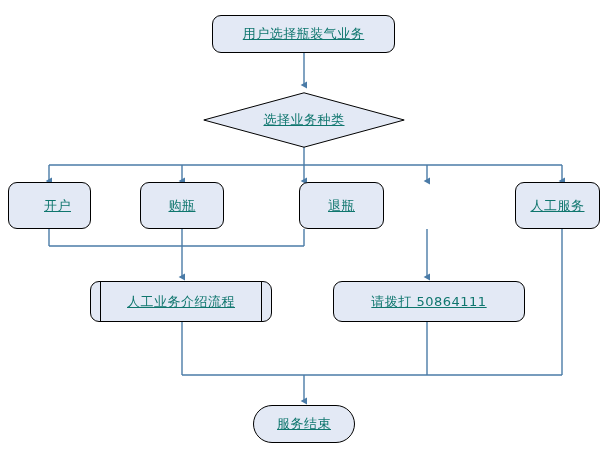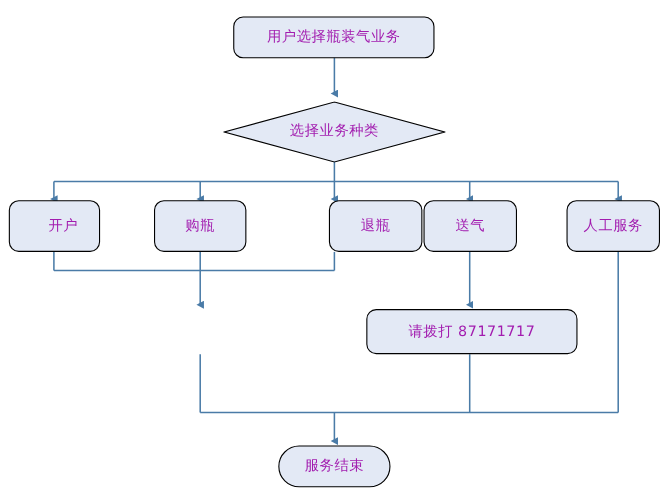--- a/index.html
+++ b/index.html
@@ -25,25 +25,26 @@
     width: 608px;
     height: 456px;
   }
   .node {
     position: absolute;
     box-sizing: border-box;
     display: flex;
     align-items: center;
     justify-content: center;
     text-align: center;
-    color: #a21caf;
+    color: #0f766e;
     font-size: 13px;
     line-height: 1.2;
     letter-spacing: 0.5px;
     z-index: 2;
+    text-decoration: underline;
   }
   
   .shape-process {
     background: #e3e9f5;
     border: 1px solid #000000;
     border-radius: 9px;
   }
   
   .shape-terminator {
     background: #e3e9f5;
@@ -142,30 +143,32 @@
   </div>
 
   <div class="node shape-process" style="left:140px; top:182px; width:84px; height:47px;align-items:center;">
     <span>购瓶</span>
   </div>
 
   <div class="node shape-process" style="left:263px; top:182px; width:85px; height:47px;margin-left:36px;">
     <span>退瓶</span>
   </div>
 
-  <div class="node shape-process" style="left:385px; top:182px; width:85px; height:47px;">
-    <span>送气</span>
-  </div>
 
   <div class="node shape-process" style="left:515px; top:182px; width:85px; height:47px;justify-content:center;">
     <span>人工服务</span>
   </div>
 
+  <div class="node shape-predefined" style="left:90px; top:281px; width:182px; height:41px;">
+    <span class="rail rail-left"></span>
+    <span class="rail rail-right"></span>
+    <span class="pp-label">人工业务介绍流程</span>
+  </div>
 
   <div class="node shape-process" style="left:333px; top:281px; width:192px; height:41px;">
-    <span>请拨打 87171717</span>
+    <span>请拨打 50864111</span>
   </div>
 
   <div class="node shape-terminator" style="left:253px; top:405px; width:102px; height:38px;">
     <span>服务结束</span>
   </div>
 
 </div>
 
 </body></html>

